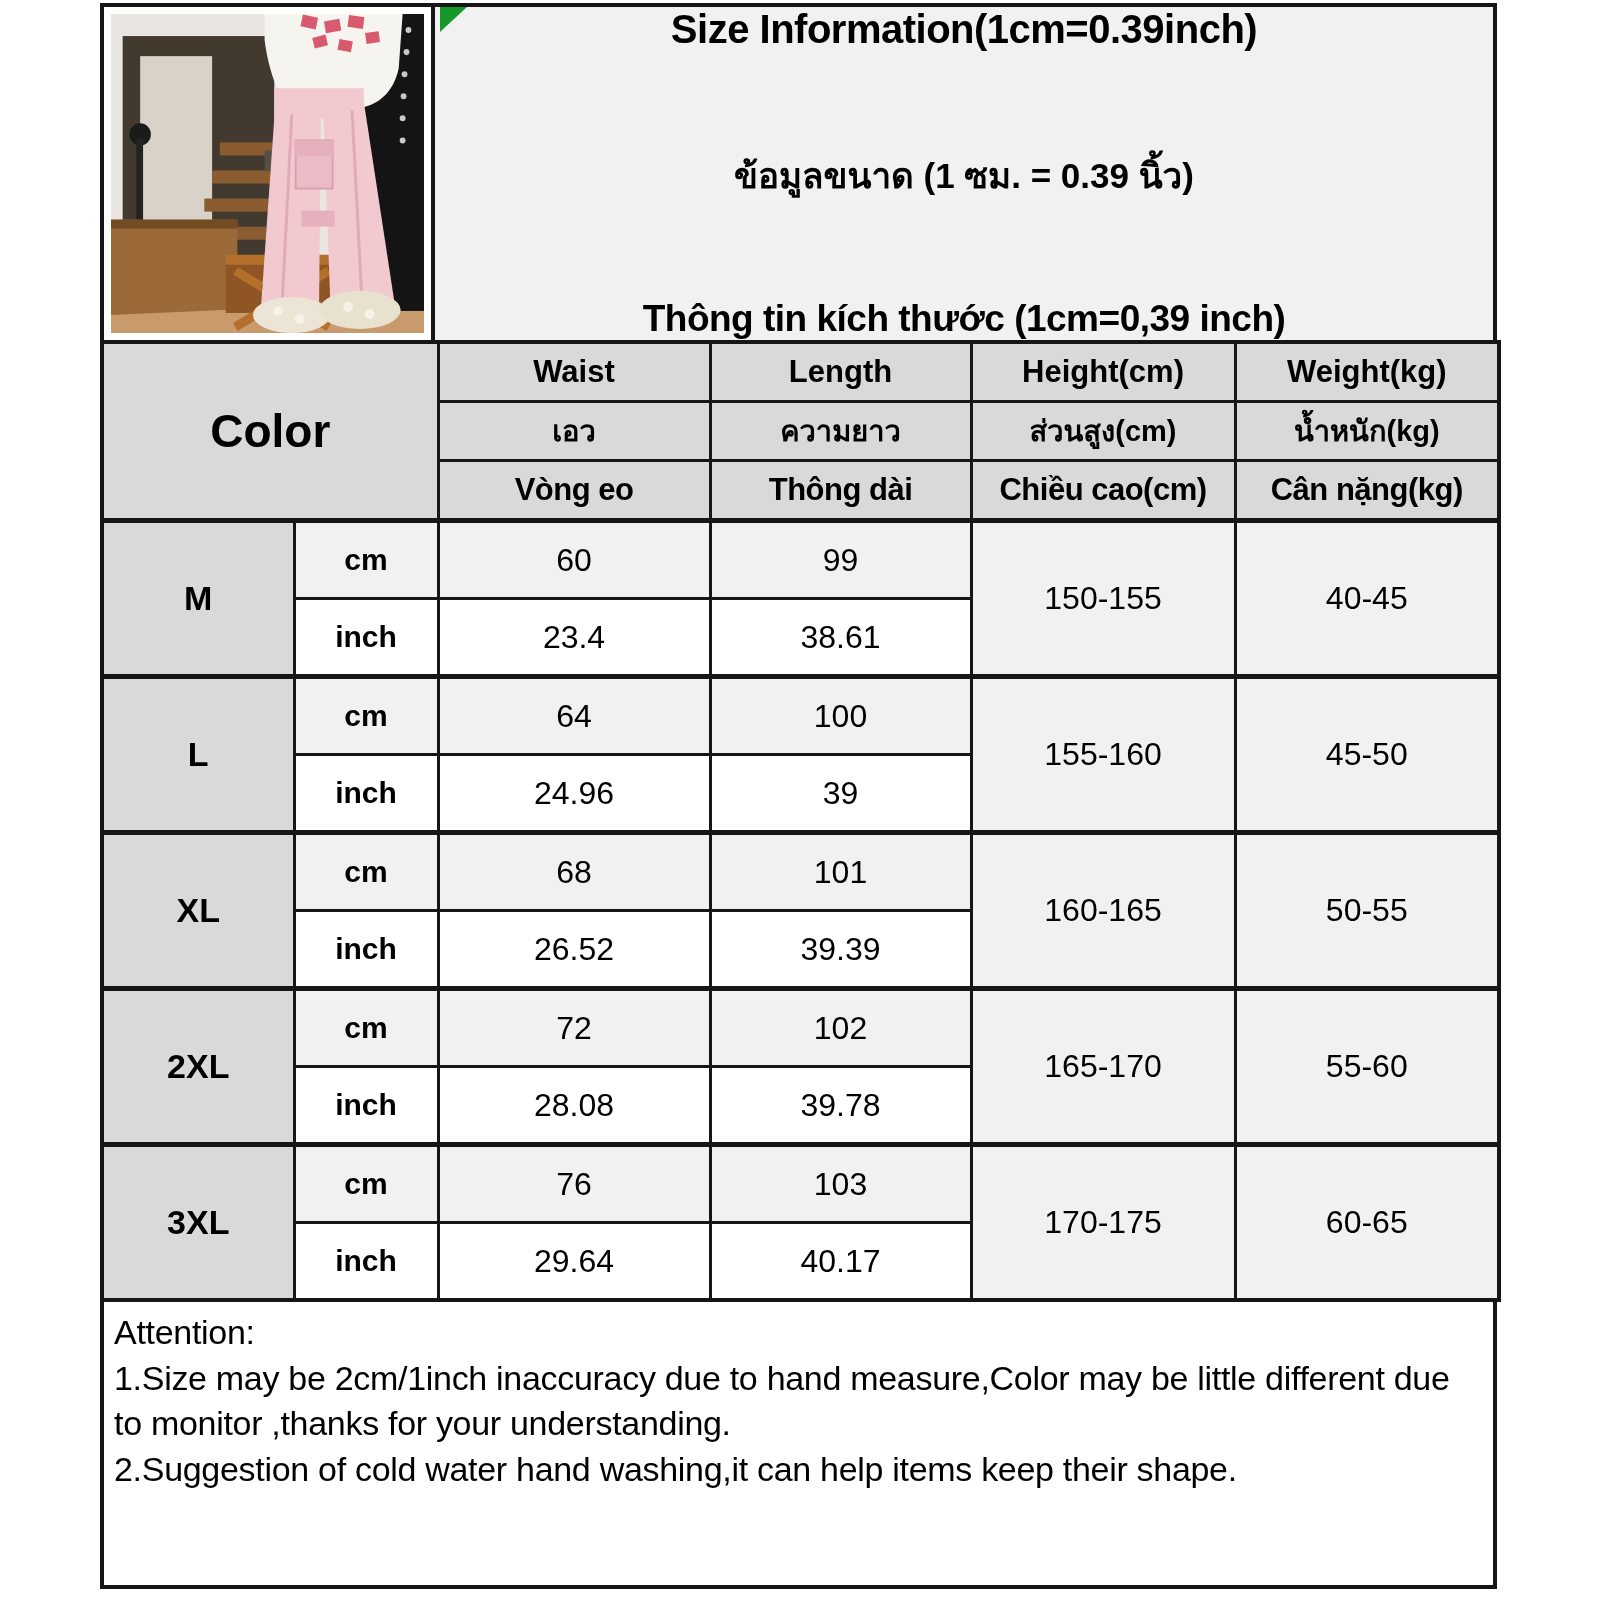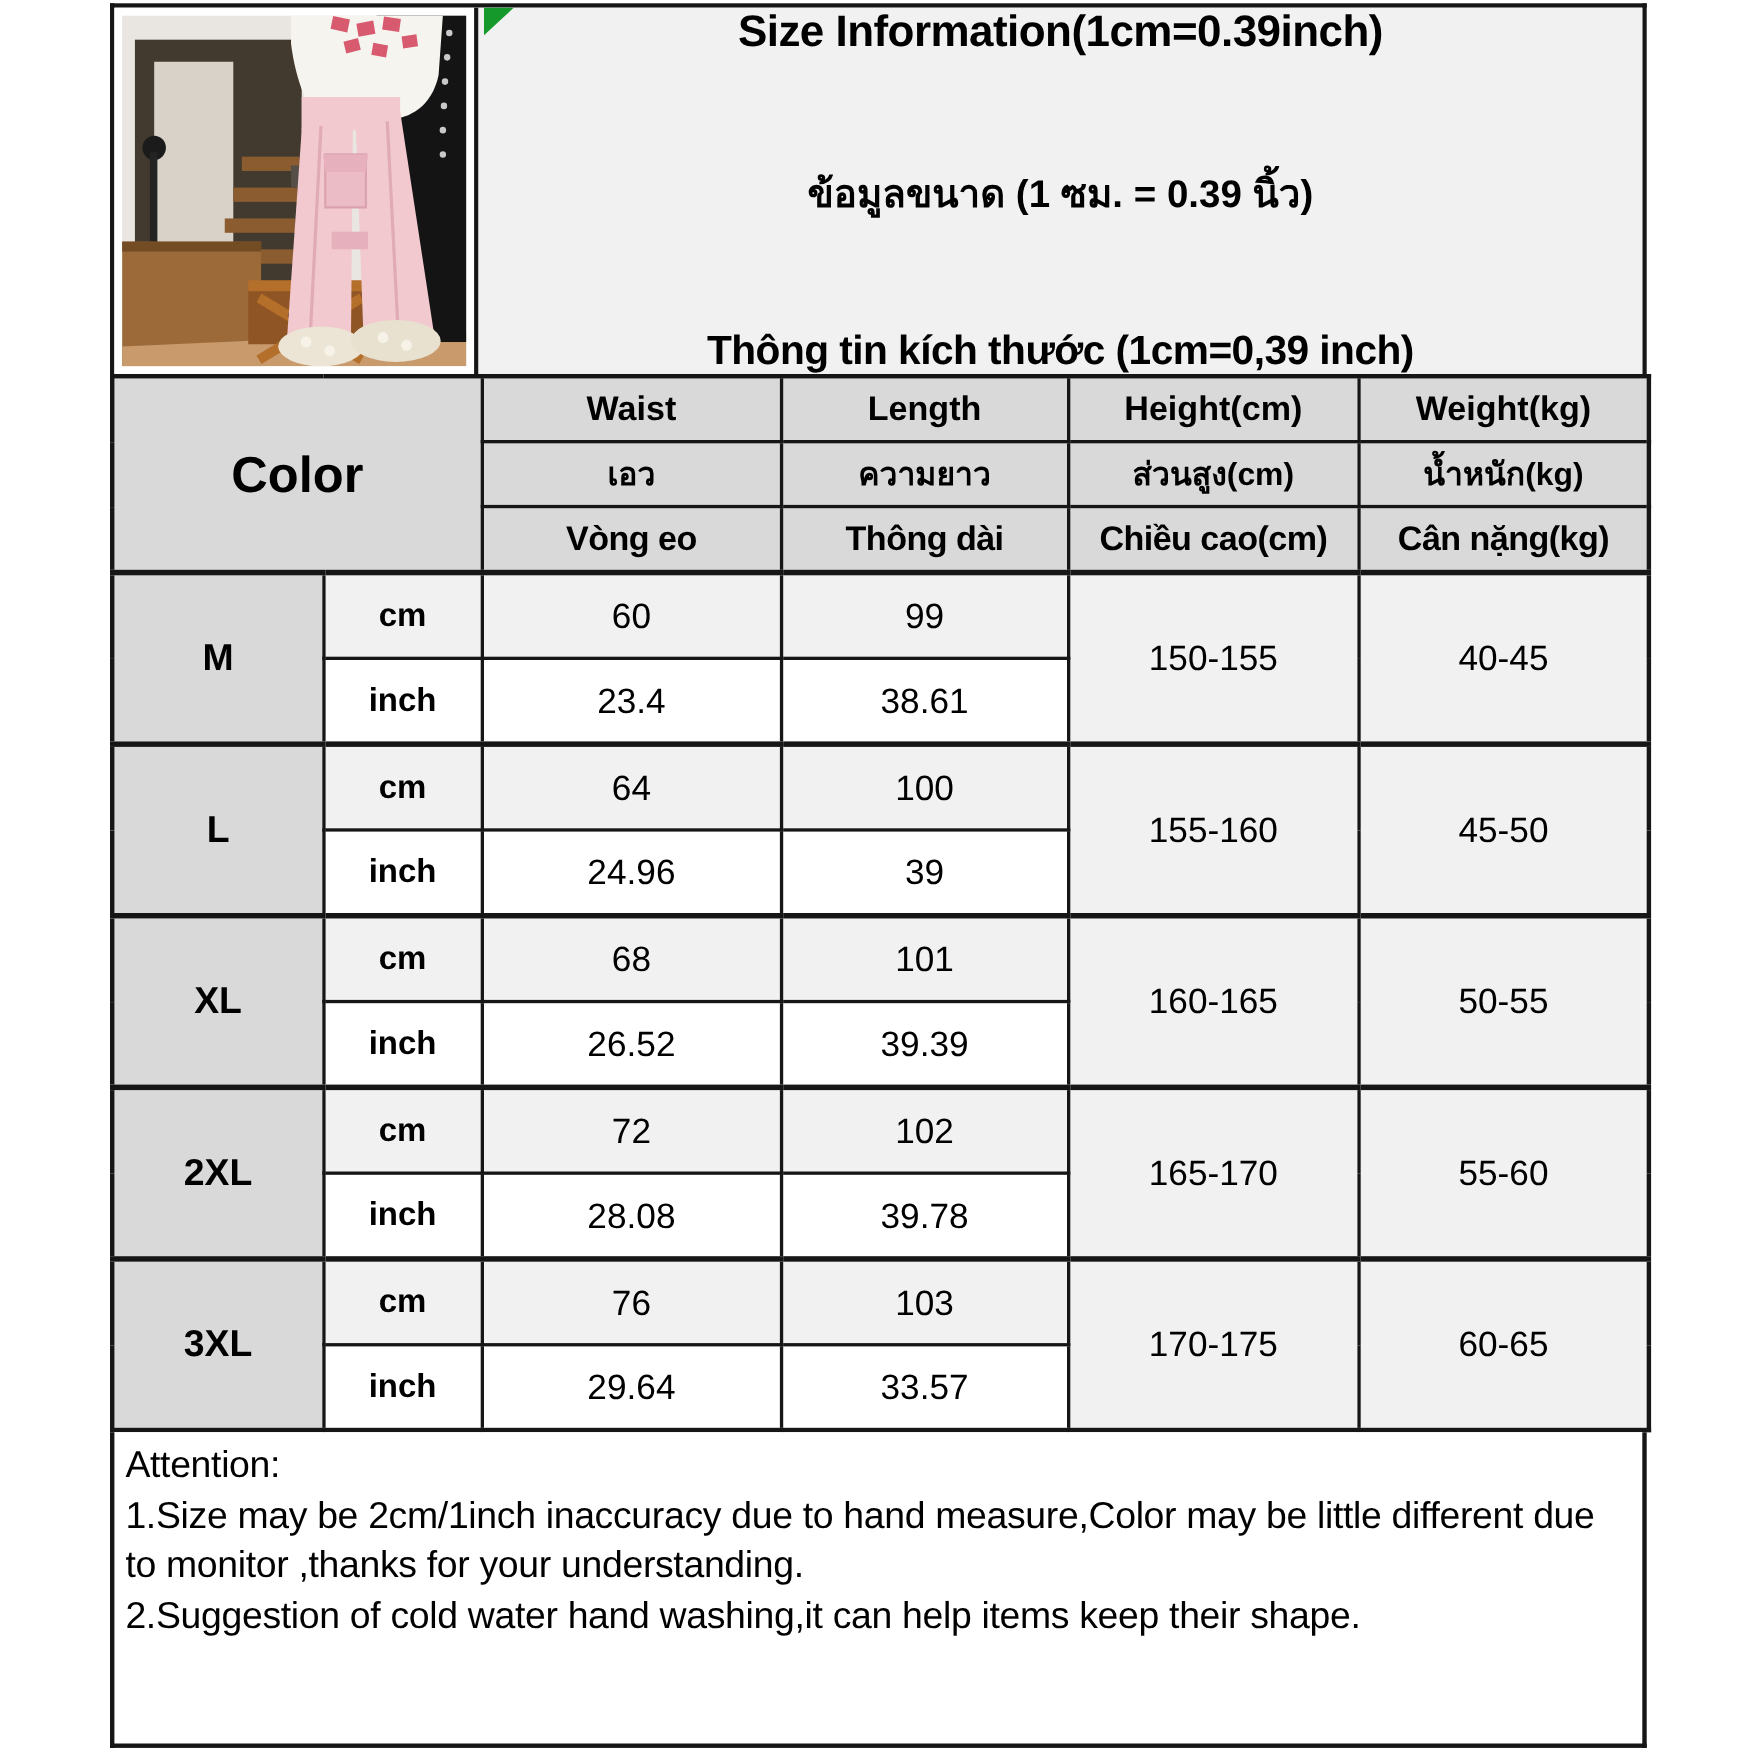--- a/index.html
+++ b/index.html
@@ -249,21 +249,21 @@
         <td rowspan="2" class="size-label">3XL</td>
         <td class="unit cm-bg">cm</td>
         <td class="val cm-bg">76</td>
         <td class="val cm-bg">103</td>
         <td rowspan="2" class="range">170-175</td>
         <td rowspan="2" class="range">60-65</td>
       </tr>
       <tr class="drow">
         <td class="unit inch-bg">inch</td>
         <td class="val inch-bg">29.64</td>
-        <td class="val inch-bg">33.57</td>
+        <td class="val inch-bg">40.17</td>
       </tr>
     </tbody>
   </table>
 
   <div class="attention">
     <p>Attention:</p>
     <p>1.Size may be 2cm/1inch inaccuracy due to hand measure,Color may be little different due to monitor ,thanks for your understanding.</p>
     <p>2.Suggestion of cold water hand washing,it can help items keep their shape.</p>
   </div>
 

